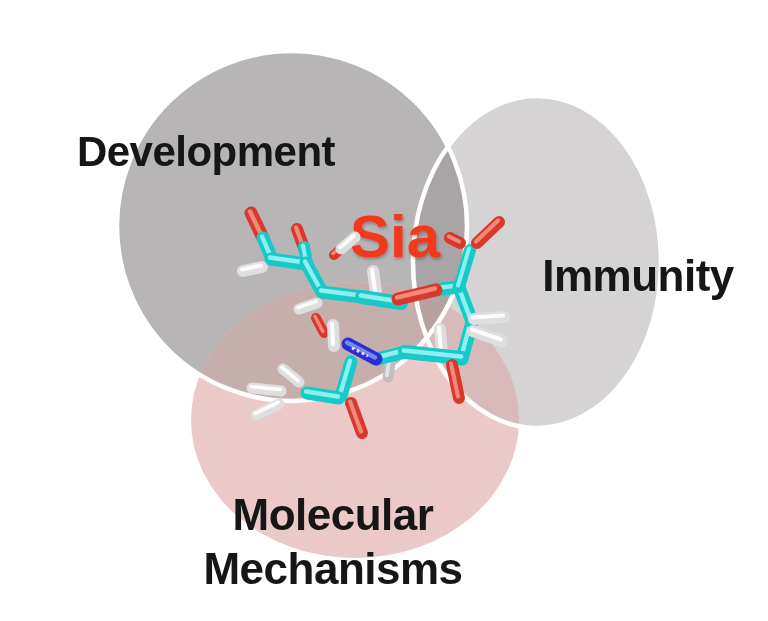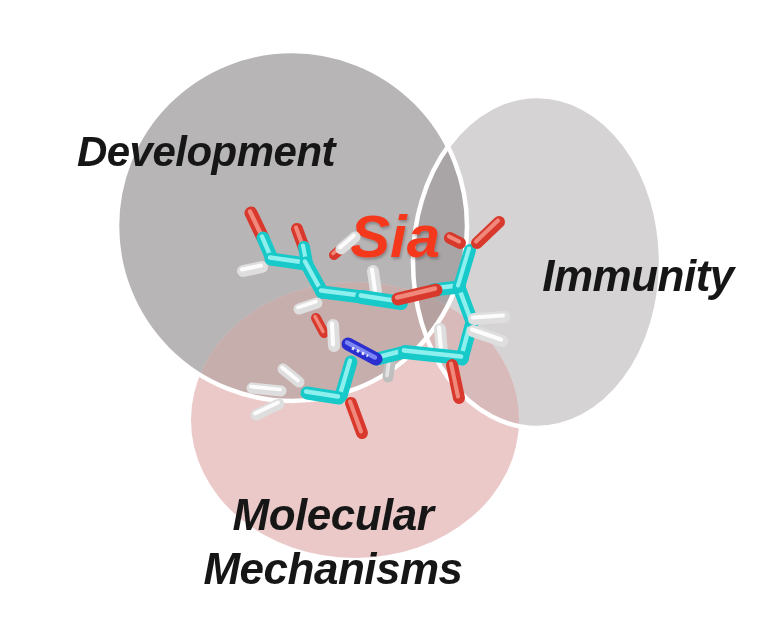--- a/index.html
+++ b/index.html
@@ -9,21 +9,20 @@
     width: 768px;
     height: 621px;
     overflow: hidden;
   }
   .stage {
     position: relative;
     width: 768px;
     height: 514px;
     background: #ffffff;
     font-family: "Liberation Sans", sans-serif;
-    font-style: italic;
   }
   svg { display: block; }
   .venn-label {
     font-family: "Liberation Sans", sans-serif;
     font-weight: 700;
     letter-spacing: -0.5px;
   }
   .sia-label {
     font-family: "Liberation Sans", sans-serif;
     font-weight: 700;

